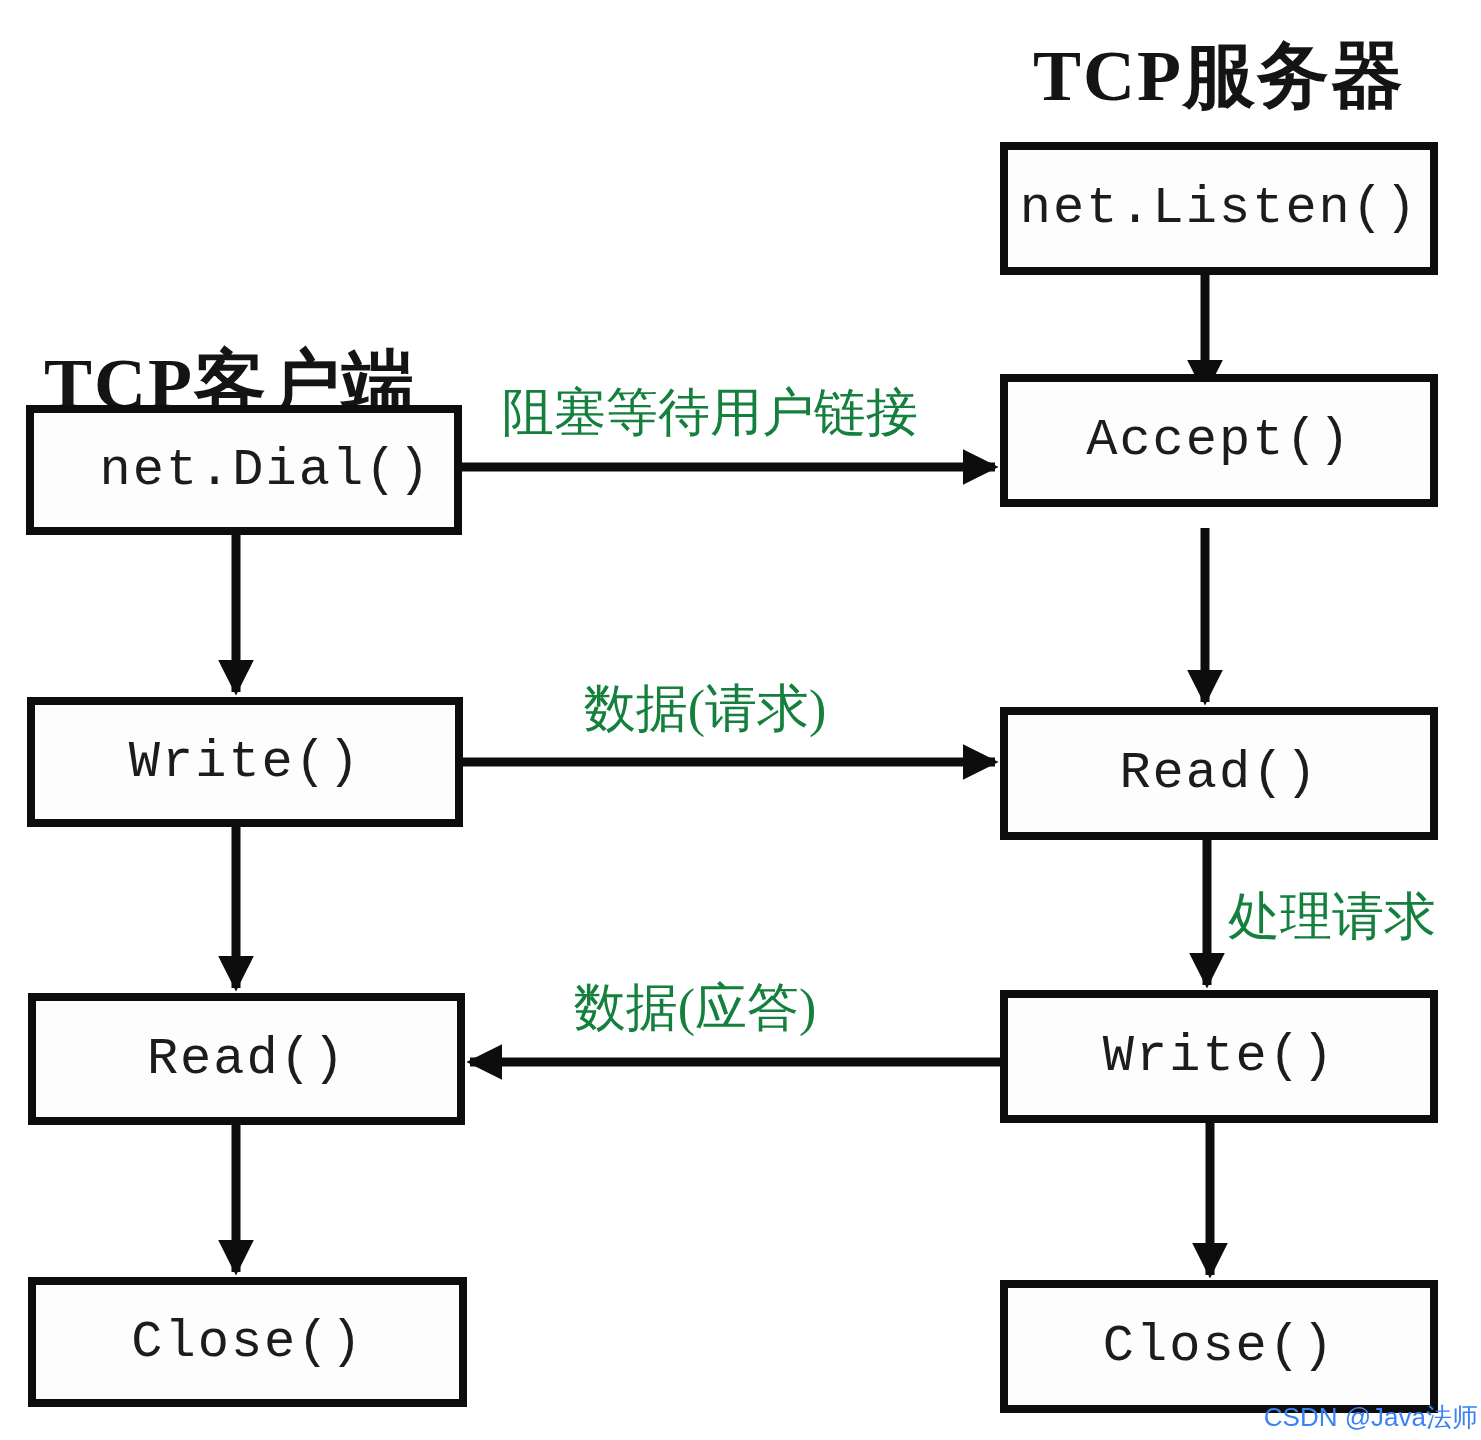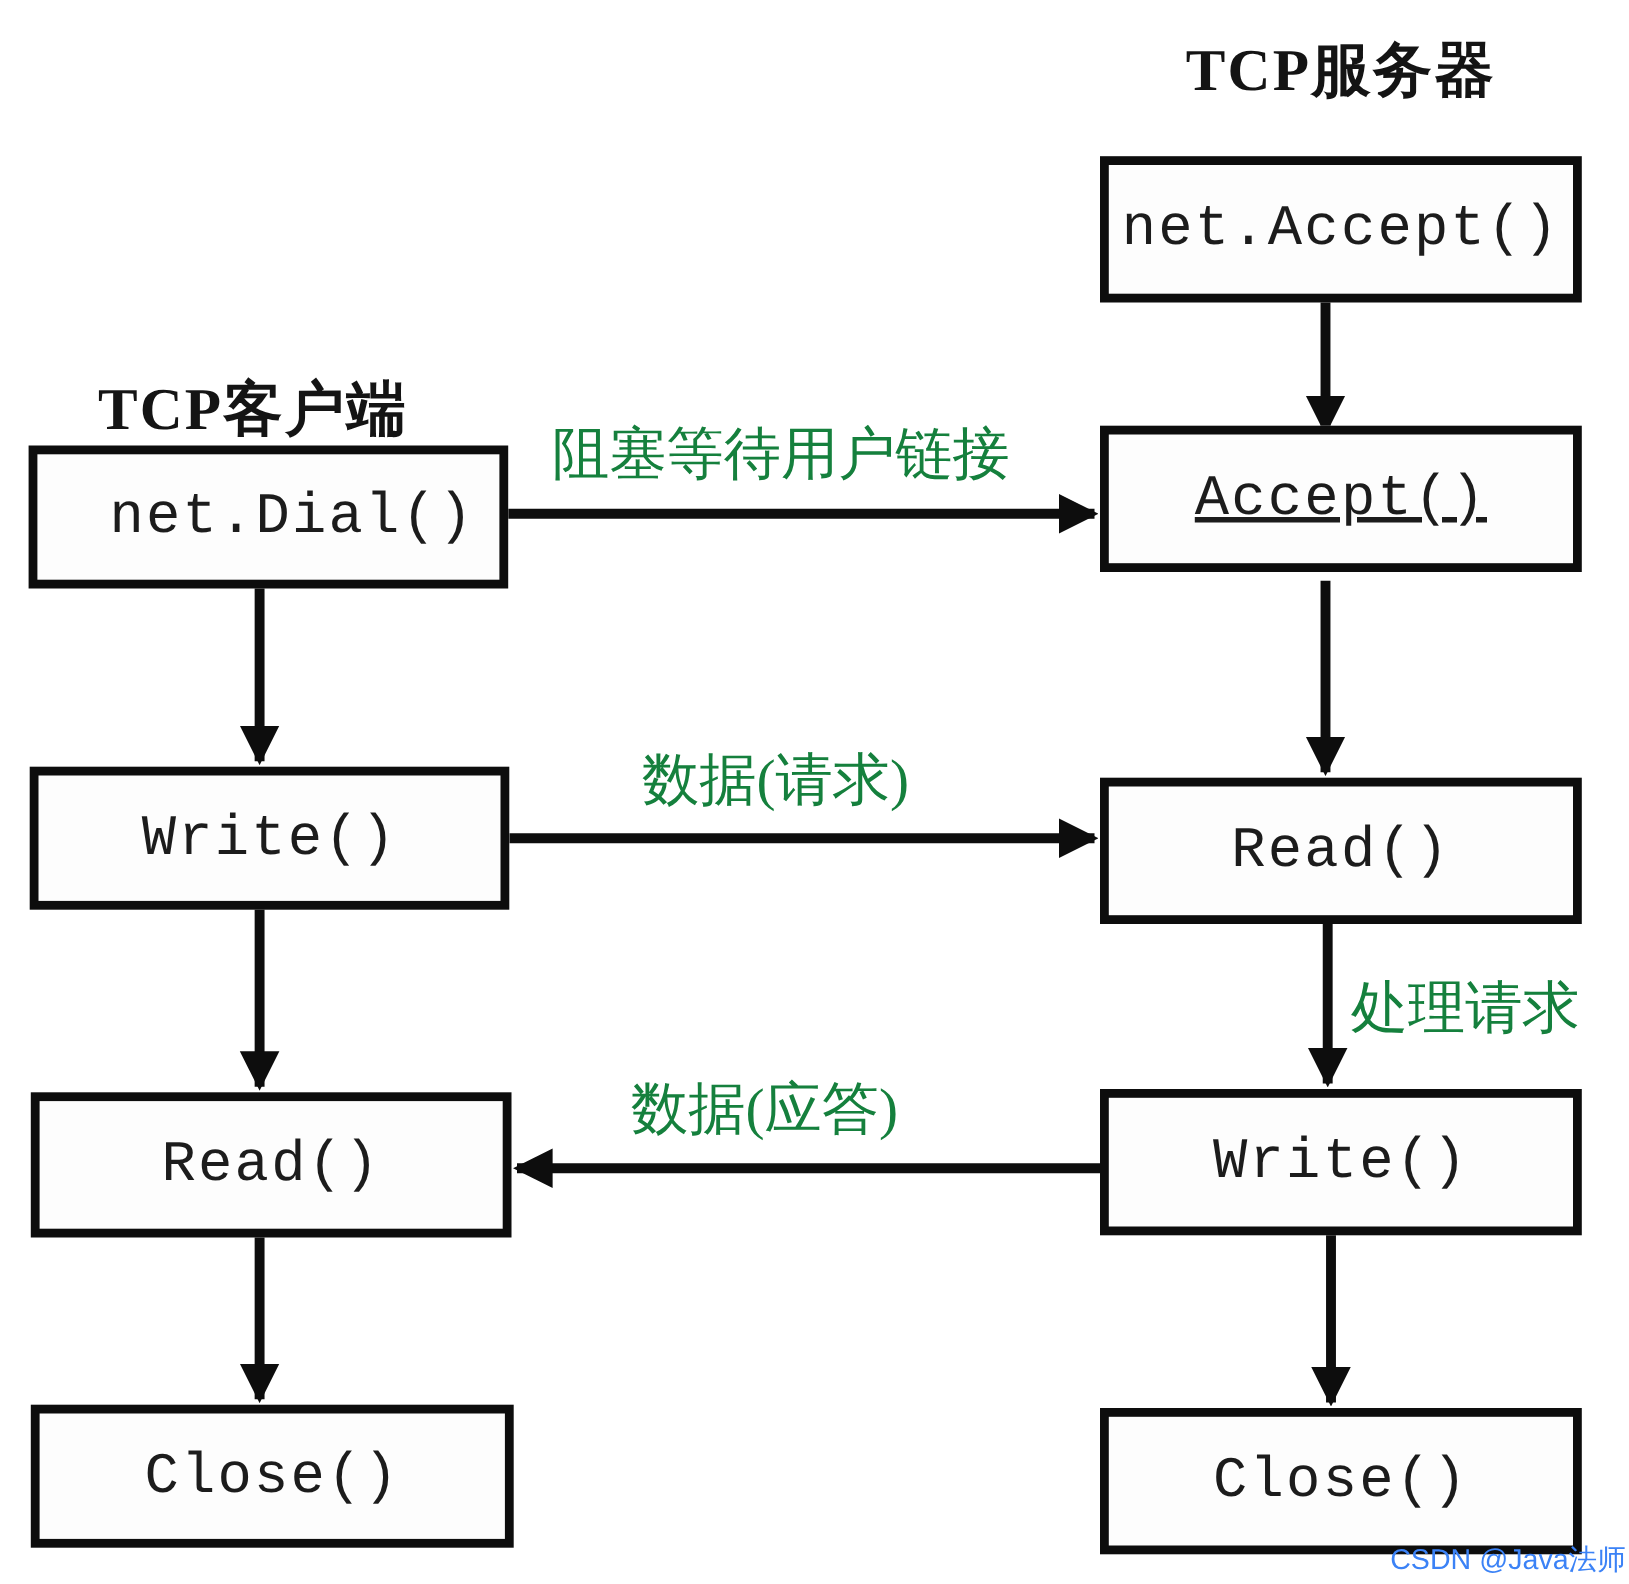--- a/index.html
+++ b/index.html
@@ -24,21 +24,21 @@
     align-items: center;
     justify-content: center;
     font-family: "Liberation Mono", "DejaVu Sans Mono", monospace;
     font-size: 52px;
     letter-spacing: 2px;
     color: #1c1c1c;
     white-space: nowrap;
   }
   .coltitle {
     position: absolute;
-    font-size: 54px;
+    font-size: 72px;
     font-weight: bold;
     color: #141414;
     text-align: center;
     letter-spacing: 2px;
     white-space: nowrap;
   }
   .elabel {
     position: absolute;
     font-size: 52px;
     color: #15803d;
@@ -84,23 +84,23 @@
 
     <line x1="236" y1="1123" x2="236" y2="1272" marker-end="url(#ah)"></line>
 
     <line x1="1210" y1="1121" x2="1210" y2="1275" marker-end="url(#ah)"></line>
   </svg>
 
   <div class="coltitle" style="left:1000px; top:28px; width:438px;">TCP服务器</div>
   <div class="coltitle" style="left:10px; top:300px; width:440px;margin-top:36px;">TCP客户端</div>
 
   <div class="fbox" style="left:1000px; top:142px; width:438px; height:133px;">
-    <span>net.Accept()</span>
+    <span>net.Listen()</span>
   </div>
-  <div class="fbox" style="left:1000px; top:387px; width:438px; height:133px;text-decoration:underline;">
+  <div class="fbox" style="left:1000px; top:374px; width:438px; height:133px;">
     <span>Accept()</span>
   </div>
   <div class="fbox" style="left:1000px; top:707px; width:438px; height:133px;">
     <span>Read()</span>
   </div>
   <div class="fbox" style="left:1000px; top:990px; width:438px; height:133px;">
     <span>Write()</span>
   </div>
   <div class="fbox" style="left:1000px; top:1280px; width:438px; height:133px;">
     <span>Close()</span>

